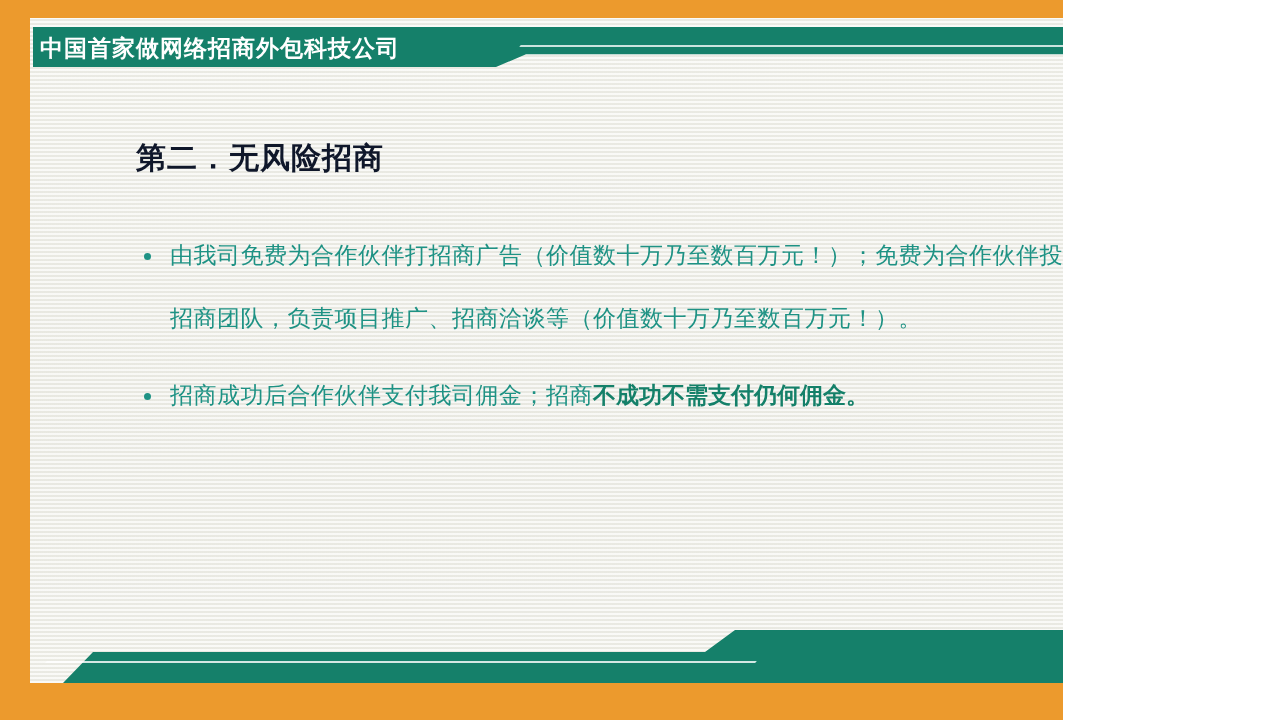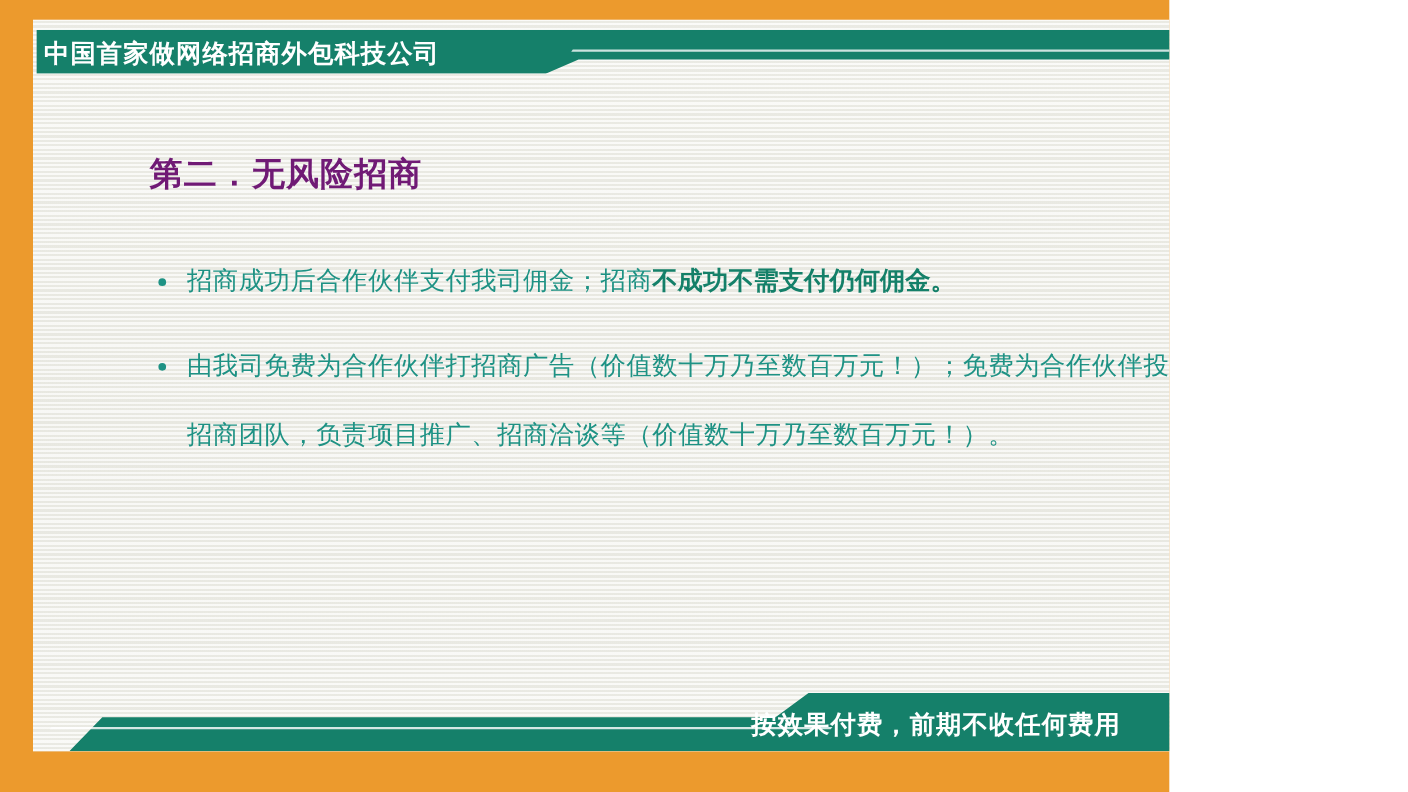--- a/index.html
+++ b/index.html
@@ -74,21 +74,21 @@
     font-weight: bold;
     letter-spacing: 1px;
     white-space: nowrap;
   }
 
   
   .slide-title {
     position: absolute;
     left: 136px;
     top: 138px;
-    color: #701a75;
+    color: #0f172a;
     font-size: 30px;
     font-weight: bold;
     letter-spacing: 1px;
     white-space: nowrap;
   }
 
   
   .body {
     position: absolute;
     left: 140px;
@@ -169,28 +169,27 @@
   <div class="header-band"></div>
   <div class="header-hairline"></div>
   <div class="header-title">中国首家做网络招商外包科技公司</div>
 
   <div class="slide-title">第二．无风险招商</div>
 
   <div class="body">
 
     <div class="bullet">
       <span class="dot"></span>
-      <span>招商成功后合作伙伴支付我司佣金；招商</span><span class="em">不成功不需支付仍何佣金。</span>
+      <span>由我司免费为合作伙伴打招商广告（价值数十万乃至数百万元！）；免费为合作伙伴投入专业的招商团队，负责项目推广、招商洽谈等（价值数十万乃至数百万元！）。</span>
     </div>
 
     <div class="bullet">
       <span class="dot"></span>
-      <span>由我司免费为合作伙伴打招商广告（价值数十万乃至数百万元！）；免费为合作伙伴投入专业的招商团队，负责项目推广、招商洽谈等（价值数十万乃至数百万元！）。</span>
+      <span>招商成功后合作伙伴支付我司佣金；招商</span><span class="em">不成功不需支付仍何佣金。</span>
     </div>
 
 
   </div>
 
   <div class="footer-band"></div>
   <div class="footer-hairline"></div>
-  <div class="footer-text">按效果付费，前期不收任何费用</div>
 
 </div>
 
 </body></html>

